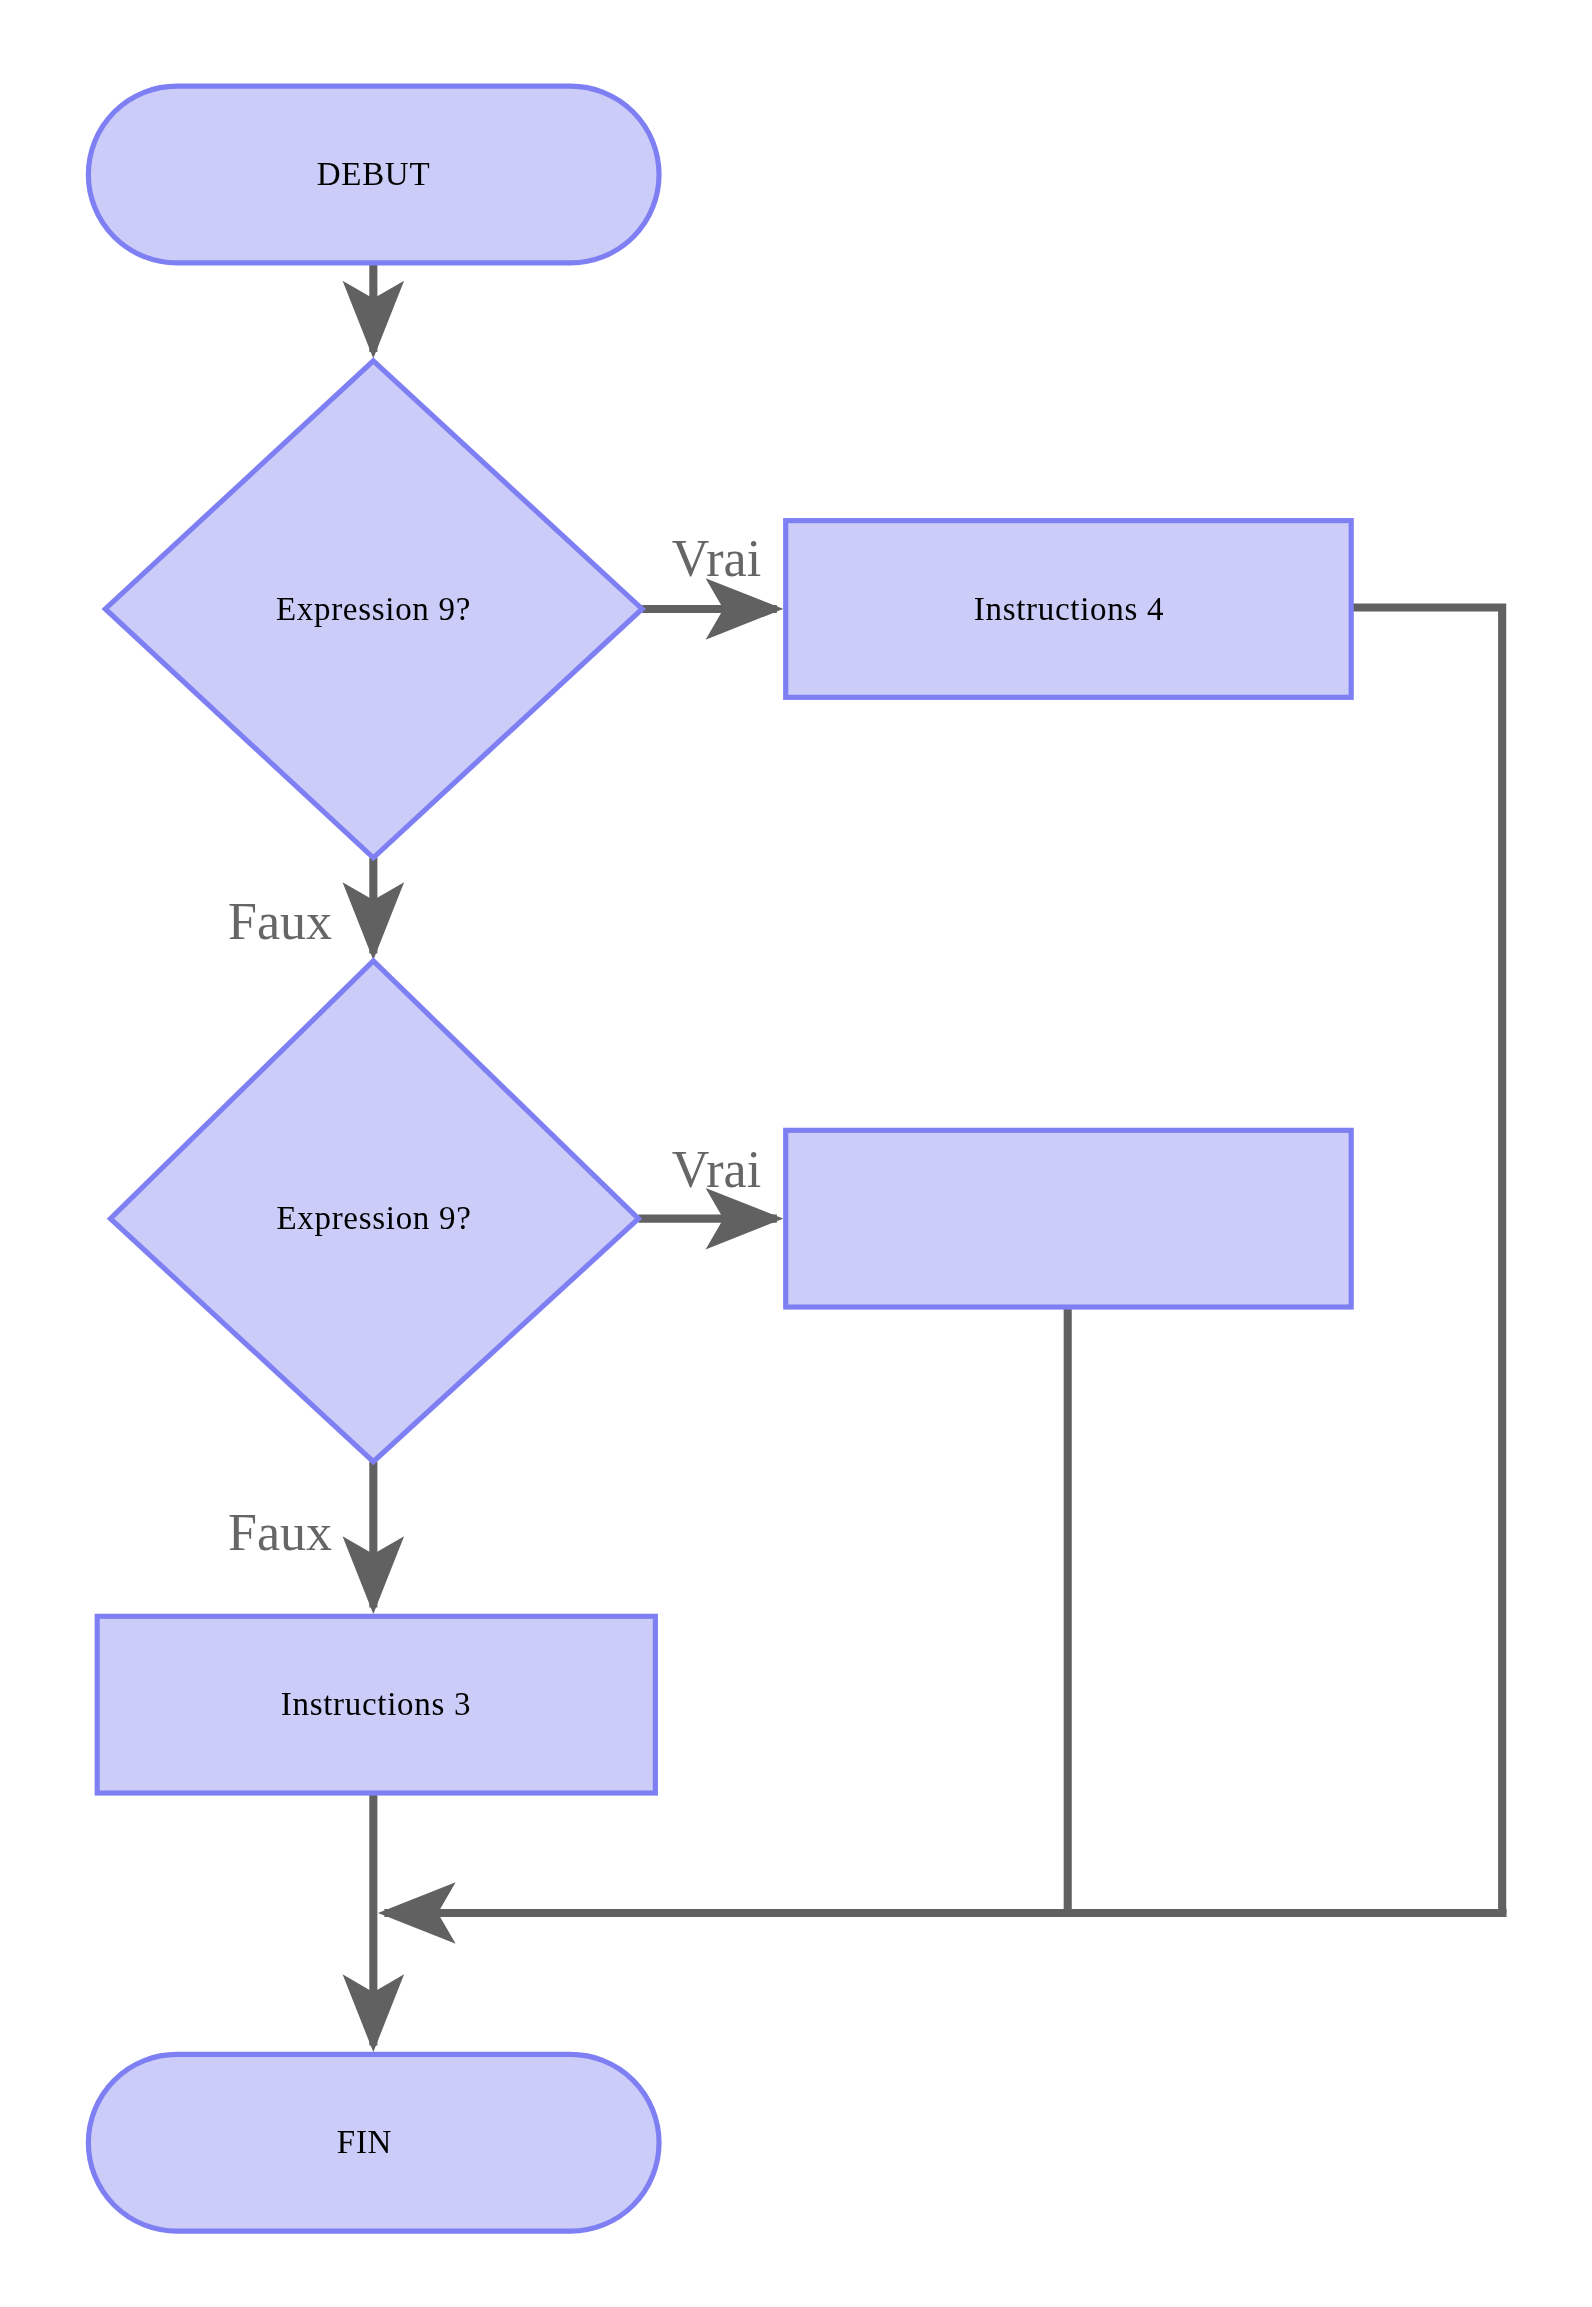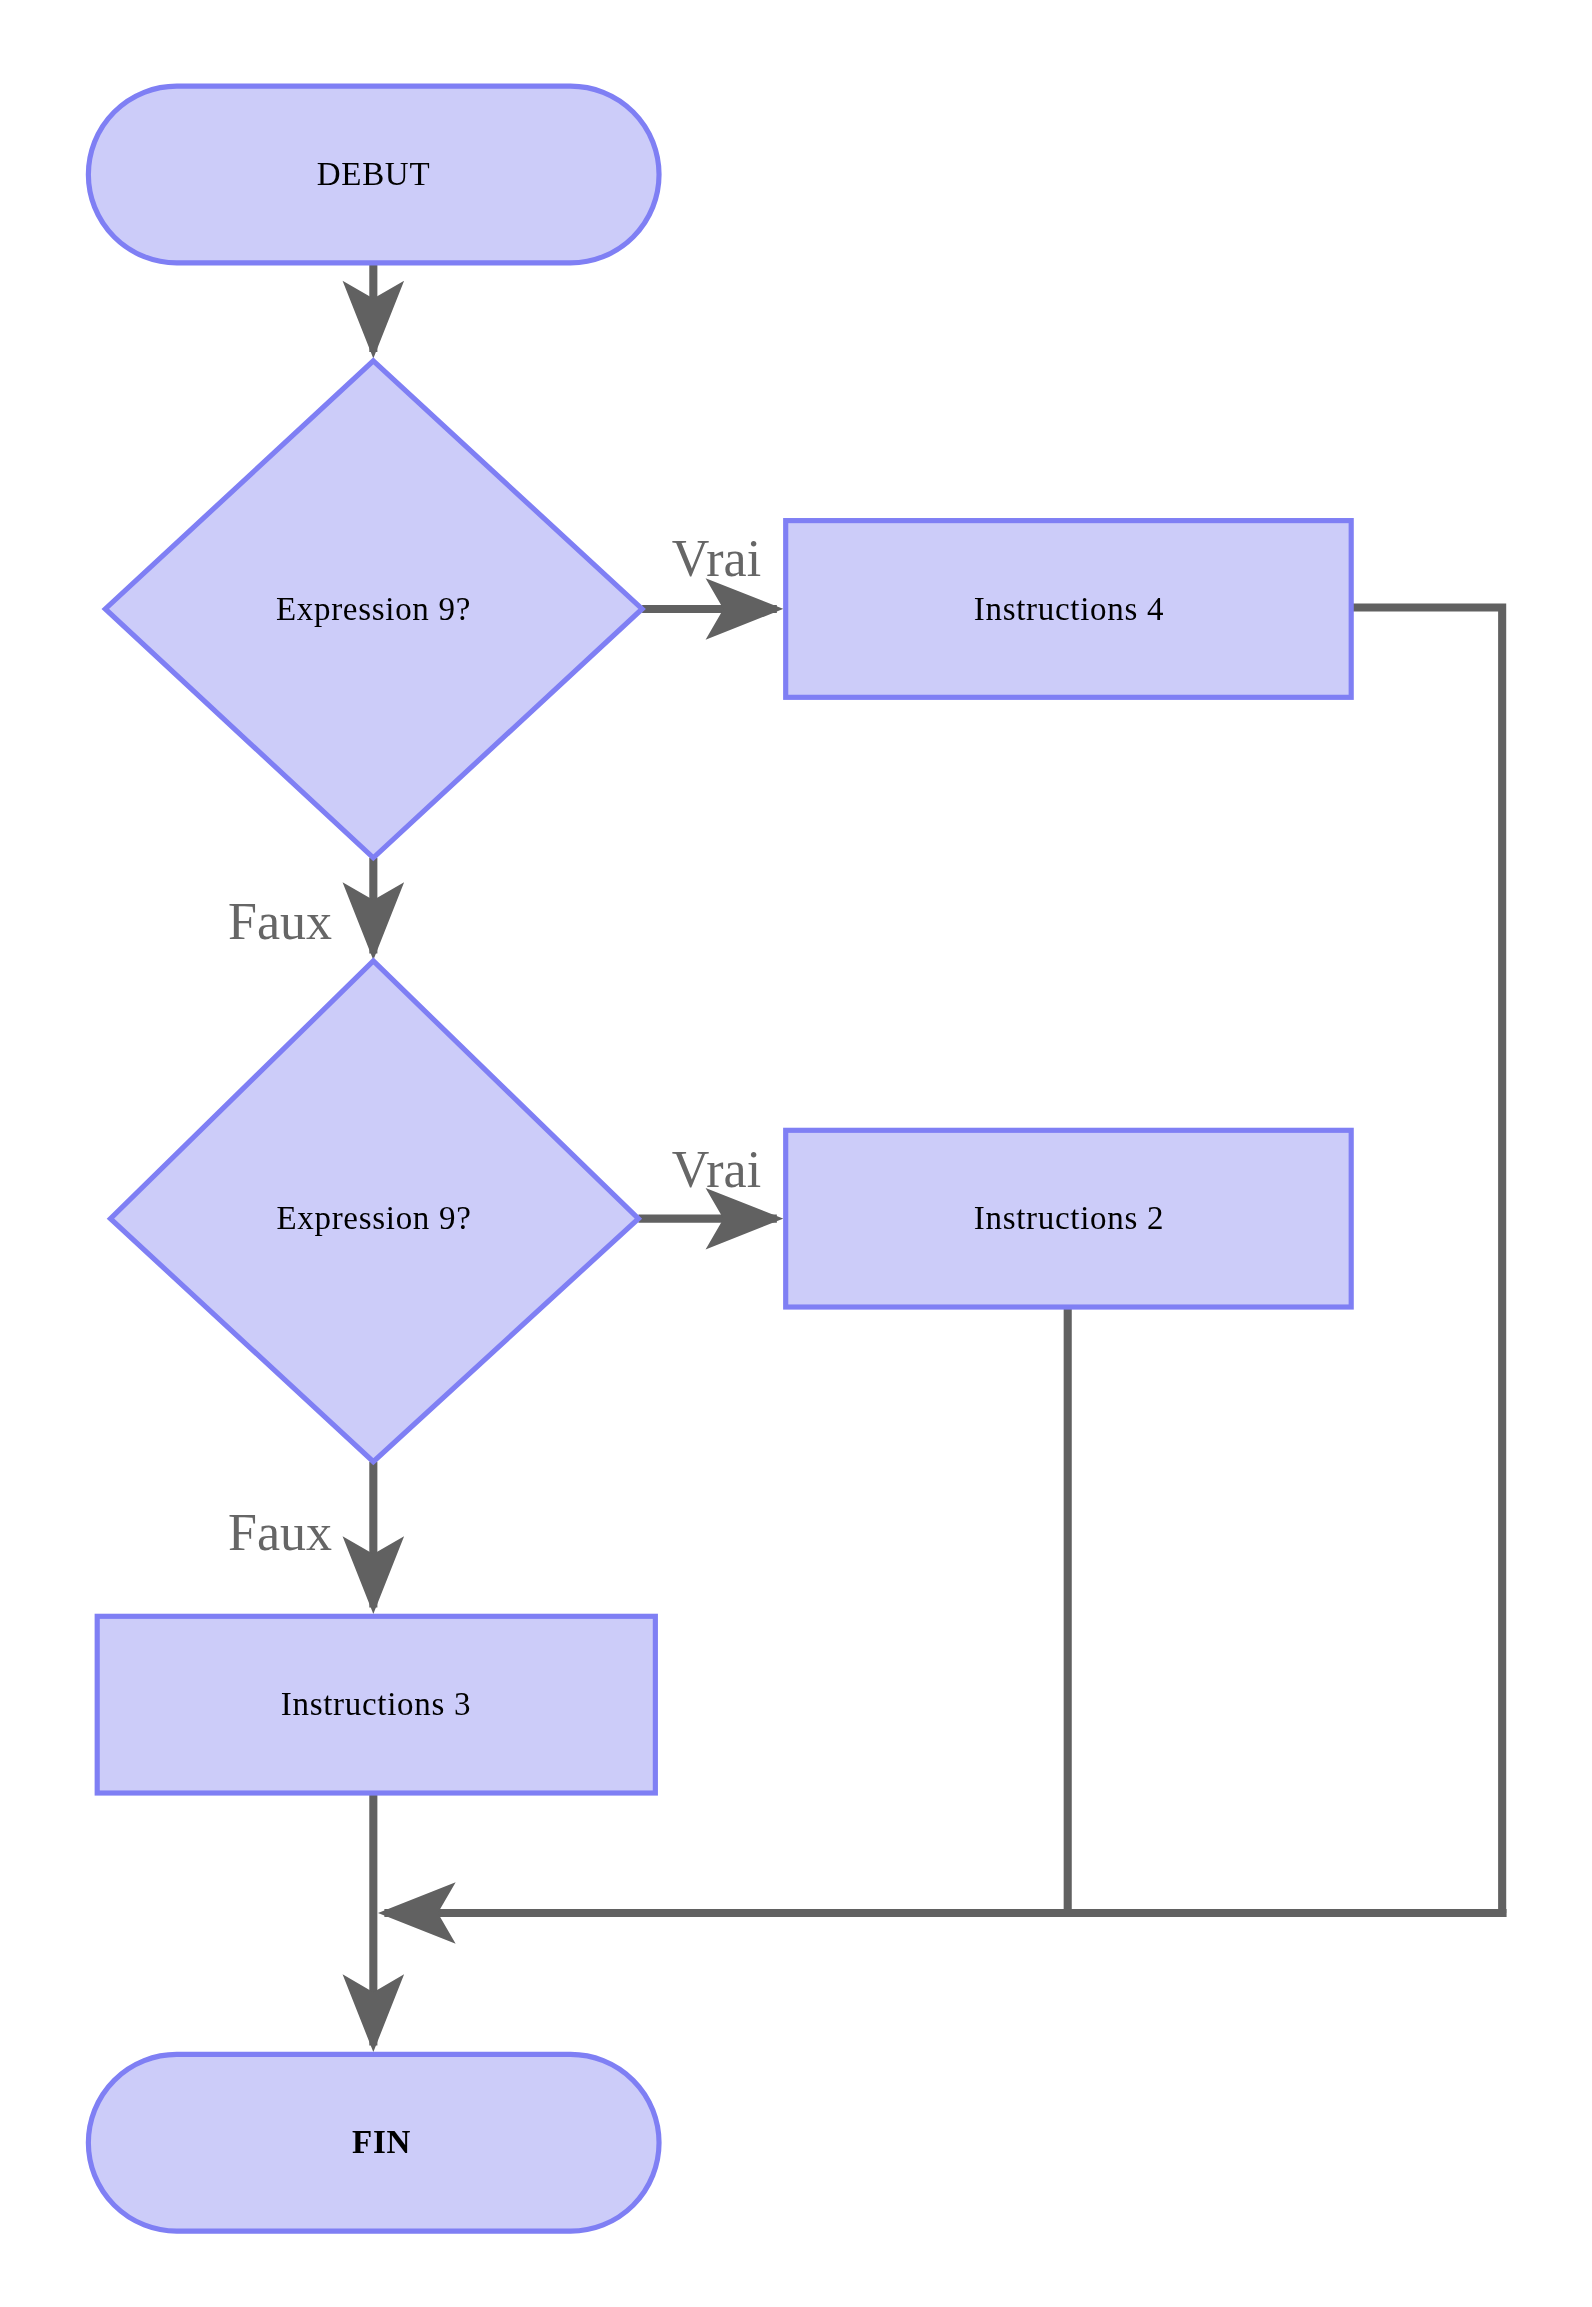--- a/index.html
+++ b/index.html
@@ -106,25 +106,24 @@
   </svg>
 
   <div class="node-label" style="left:88px; top:86px; width:571px; height:177px;">DEBUT</div>
 
   <div class="node-label" style="left:105px; top:521px; width:537px; height:177px;">Expression 9?</div>
 
   <div class="node-label" style="left:786px; top:521px; width:566px; height:177px;">Instructions 4</div>
 
   <div class="node-label" style="left:110px; top:1130px; width:528px; height:177px;">Expression 9?</div>
 
-  <div class="node-label" style="left:786px; top:1130px; width:566px; height:177px;">Instructions 2</div>
 
   <div class="node-label" style="left:97px; top:1616px; width:558px; height:177px;">Instructions 3</div>
 
-  <div class="node-label" style="left:96px; top:2054px; width:571px; height:177px;font-weight:bold;">FIN</div>
+  <div class="node-label" style="left:79px; top:2054px; width:571px; height:177px;">FIN</div>
 
   <div class="edge-label" style="left:654px; top:532px; width:125px; height:52px;">Vrai</div>
 
   <div class="edge-label" style="left:210px; top:895px; width:140px; height:52px;">Faux</div>
 
   <div class="edge-label" style="left:654px; top:1143px; width:125px; height:52px;">Vrai</div>
 
   <div class="edge-label" style="left:210px; top:1506px; width:140px; height:52px;">Faux</div>
 
   <div class="hit" style="left:88px;  top:86px;  width:571px; height:177px; border-radius:88px;"></div>

